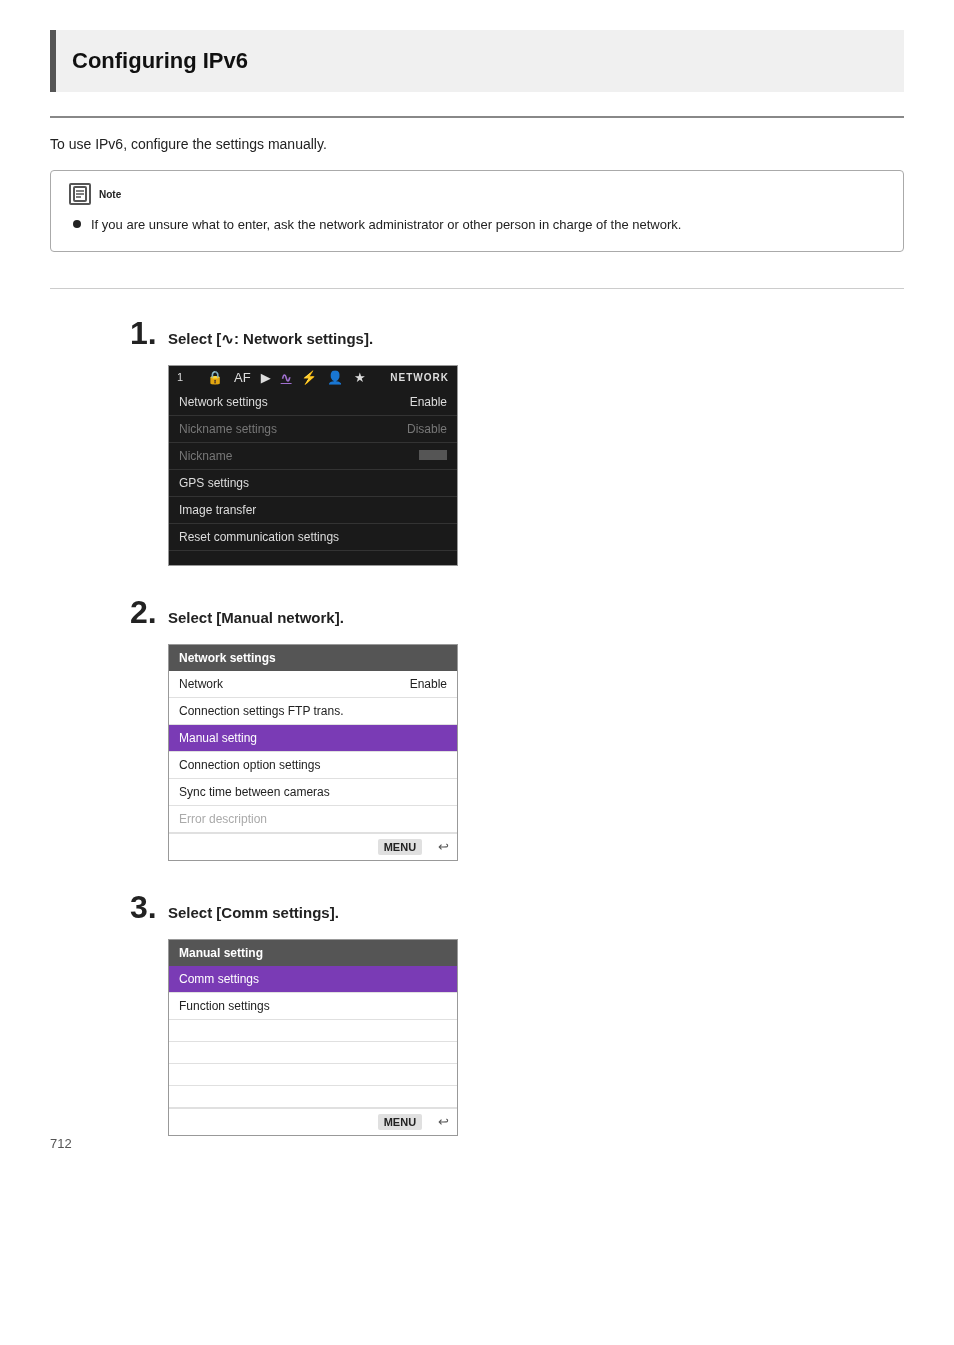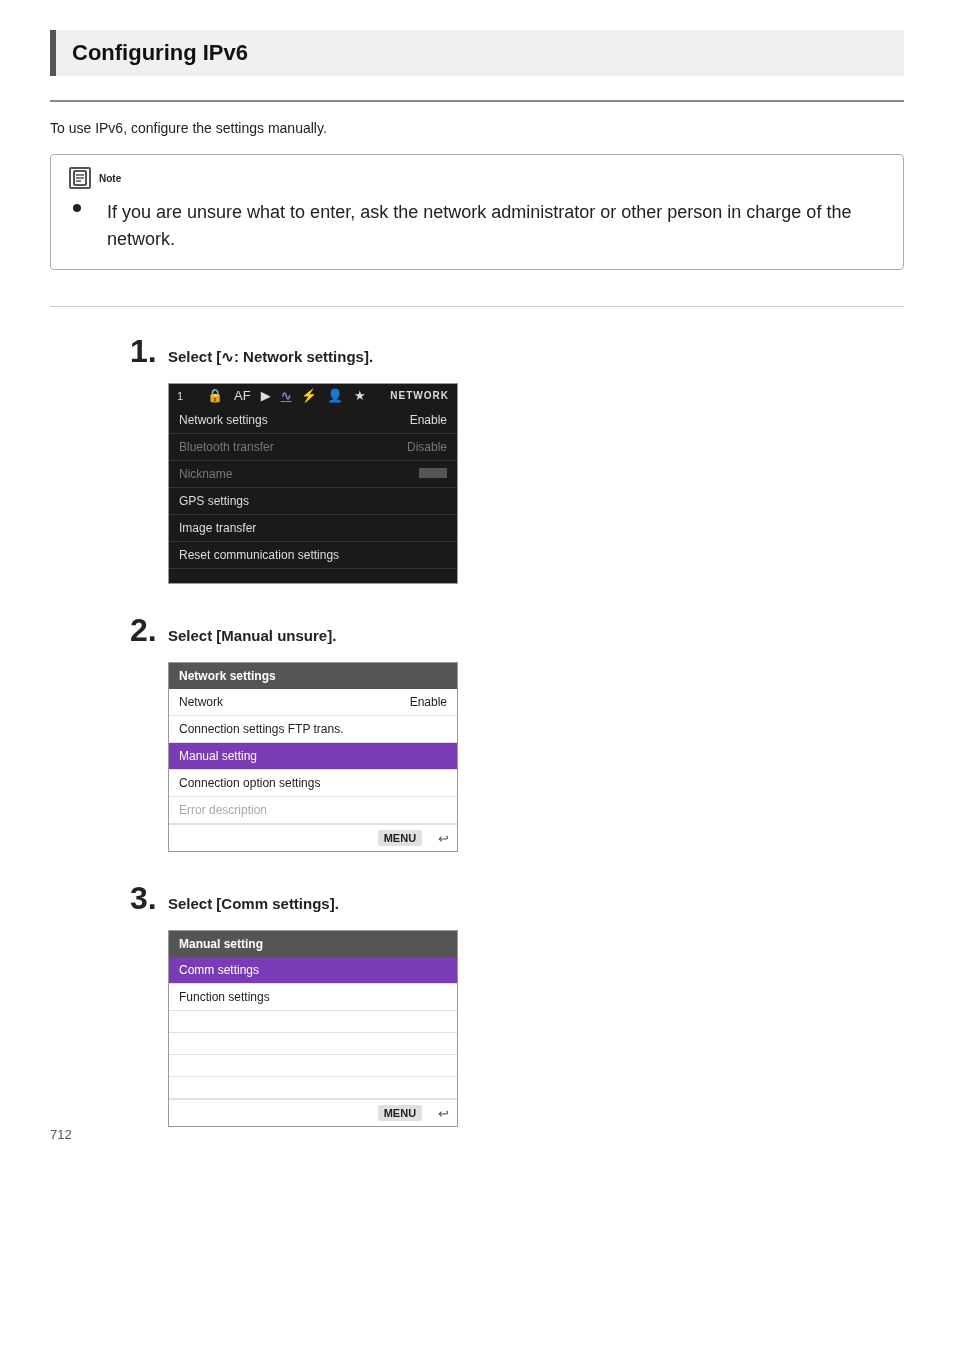--- a/index.html
+++ b/index.html
@@ -15,21 +15,21 @@
     .page-container {
       width: 954px;
       min-height: 1345px;
       background: #fff;
       padding: 30px 50px 50px 50px;
     }
 
     
     .title-section {
       border-left: 6px solid #555;
-      padding: 10px 16px;
+      padding: 18px 16px;
       margin-bottom: 24px;
       background: #f0f0f0;
     }
     .page-title {
       font-size: 22px;
       font-weight: bold;
       color: #111;
     }
     .title-underline {
       border: none;
@@ -72,22 +72,22 @@
       border-radius: 2px;
     }
     .note-label {
       font-size: 10px;
       font-weight: bold;
       color: #222;
     }
     .note-content {
       display: flex;
       align-items: flex-start;
-      gap: 26px;
-      font-size: 18px;
+      gap: 10px;
+      font-size: 13px;
       color: #222;
       line-height: 1.5;
       padding-left: 4px;
     }
     .note-bullet {
       width: 8px;
       height: 8px;
       border-radius: 50%;
       background: #222;
       flex-shrink: 0;
@@ -328,21 +328,21 @@
             <span class="cam-icon">★</span>
           </div>
           <span class="camera-network-badge">NETWORK</span>
         </div>
         <div class="camera-menu-list">
           <div class="camera-menu-item">
             <span>Network settings</span>
             <span class="cam-value-enable">Enable</span>
           </div>
           <div class="camera-menu-item greyed">
-            <span>Bluetooth transfer</span>
+            <span>Nickname settings</span>
             <span class="cam-value-disable">Disable</span>
           </div>
           <div class="camera-menu-item greyed">
             <span>Nickname</span>
             <span><span class="cam-value-box"></span></span>
           </div>
           <div class="camera-menu-item">
             <span>GPS settings</span>
             <span></span>
           </div>
@@ -355,40 +355,44 @@
             <span></span>
           </div>
           <div style="padding:6px 10px; background:#1a1a1a; min-height:14px;"></div>
         </div>
       </div>
     </div>
 
     <div class="step">
       <div class="step-header">
         <span class="step-number">2.</span>
-        <span class="step-text">Select [Manual unsure].</span>
+        <span class="step-text">Select [Manual network].</span>
       </div>
       <div class="camera-ui-white">
         <div class="cam-white-header">Network settings</div>
         <div class="cam-white-item">
           <span>Network</span>
           <span>Enable</span>
         </div>
         <div class="cam-white-item">
           <span>Connection settings FTP trans.</span>
           <span></span>
         </div>
         <div class="cam-white-item selected">
           <span>Manual setting</span>
           <span></span>
         </div>
         <div class="cam-white-item">
           <span>Connection option settings</span>
           <span></span>
         </div>
+        <div class="cam-white-item">
+          <span>Sync time between cameras</span>
+          <span></span>
+        </div>
         <div class="cam-white-item greyed">
           <span>Error description</span>
           <span></span>
         </div>
         <div class="cam-bottom-bar">
           <span class="menu-btn">MENU</span>
           <span class="back-arrow">↩</span>
         </div>
       </div>
     </div>

